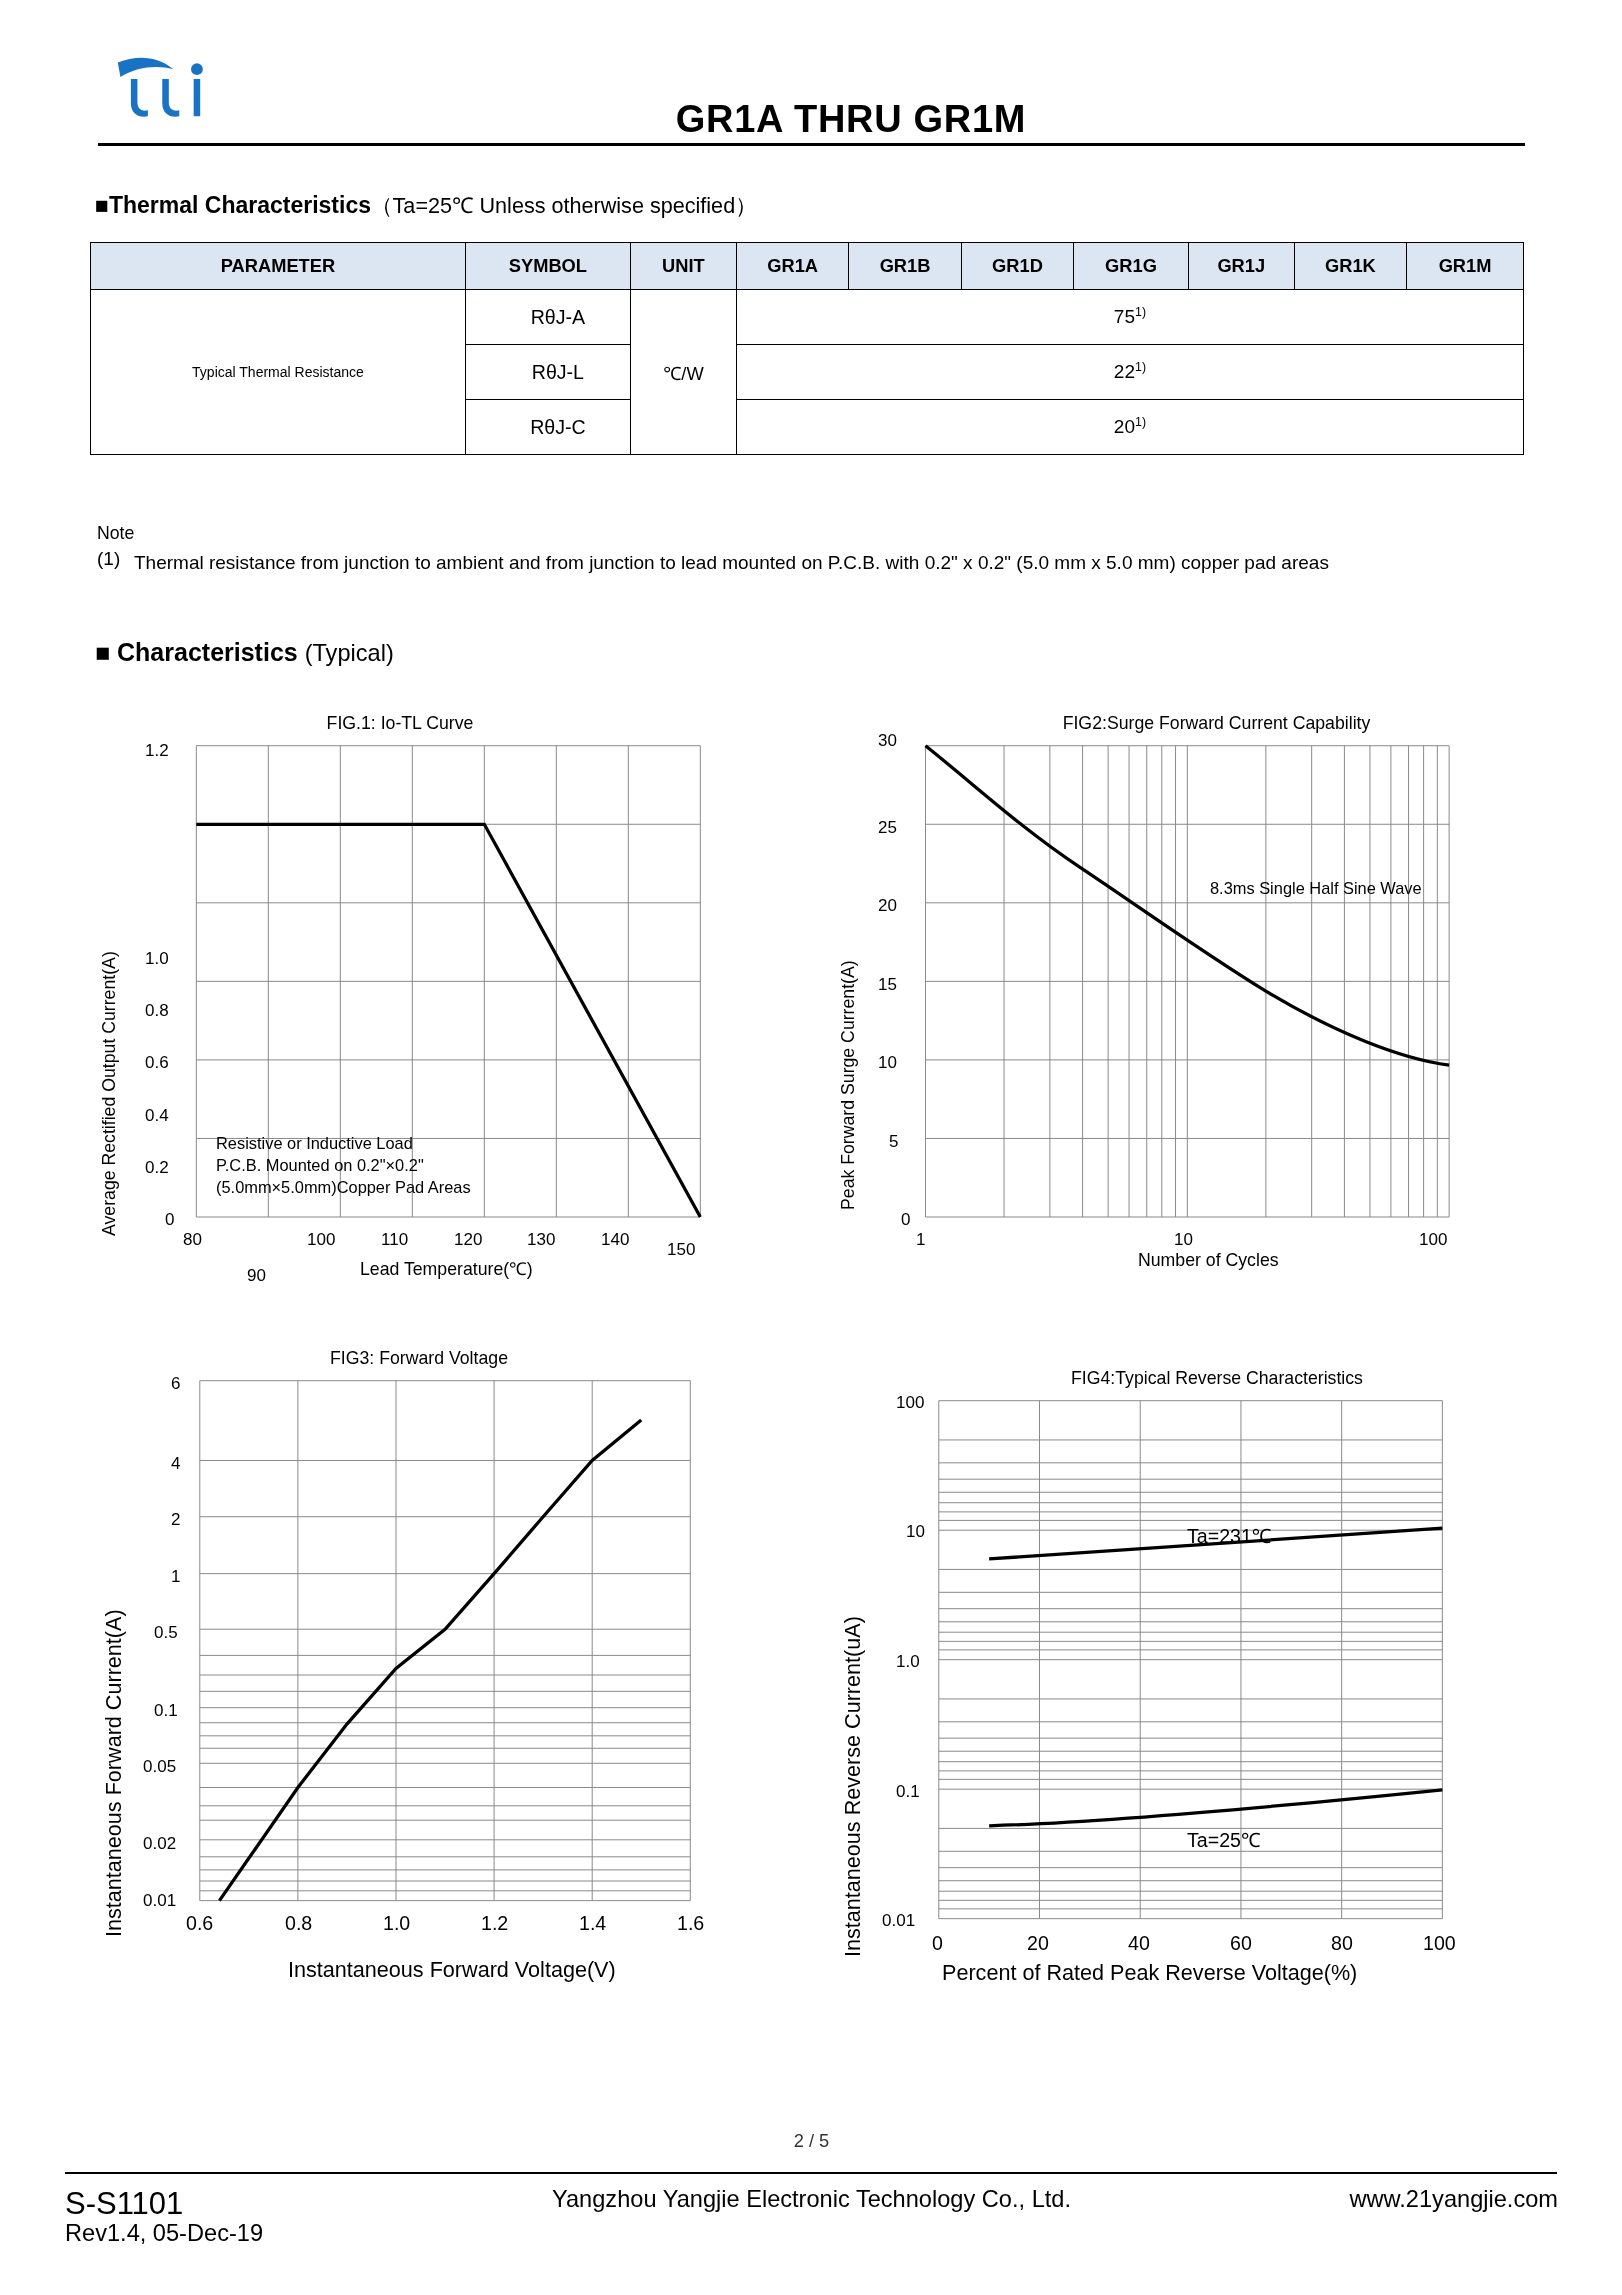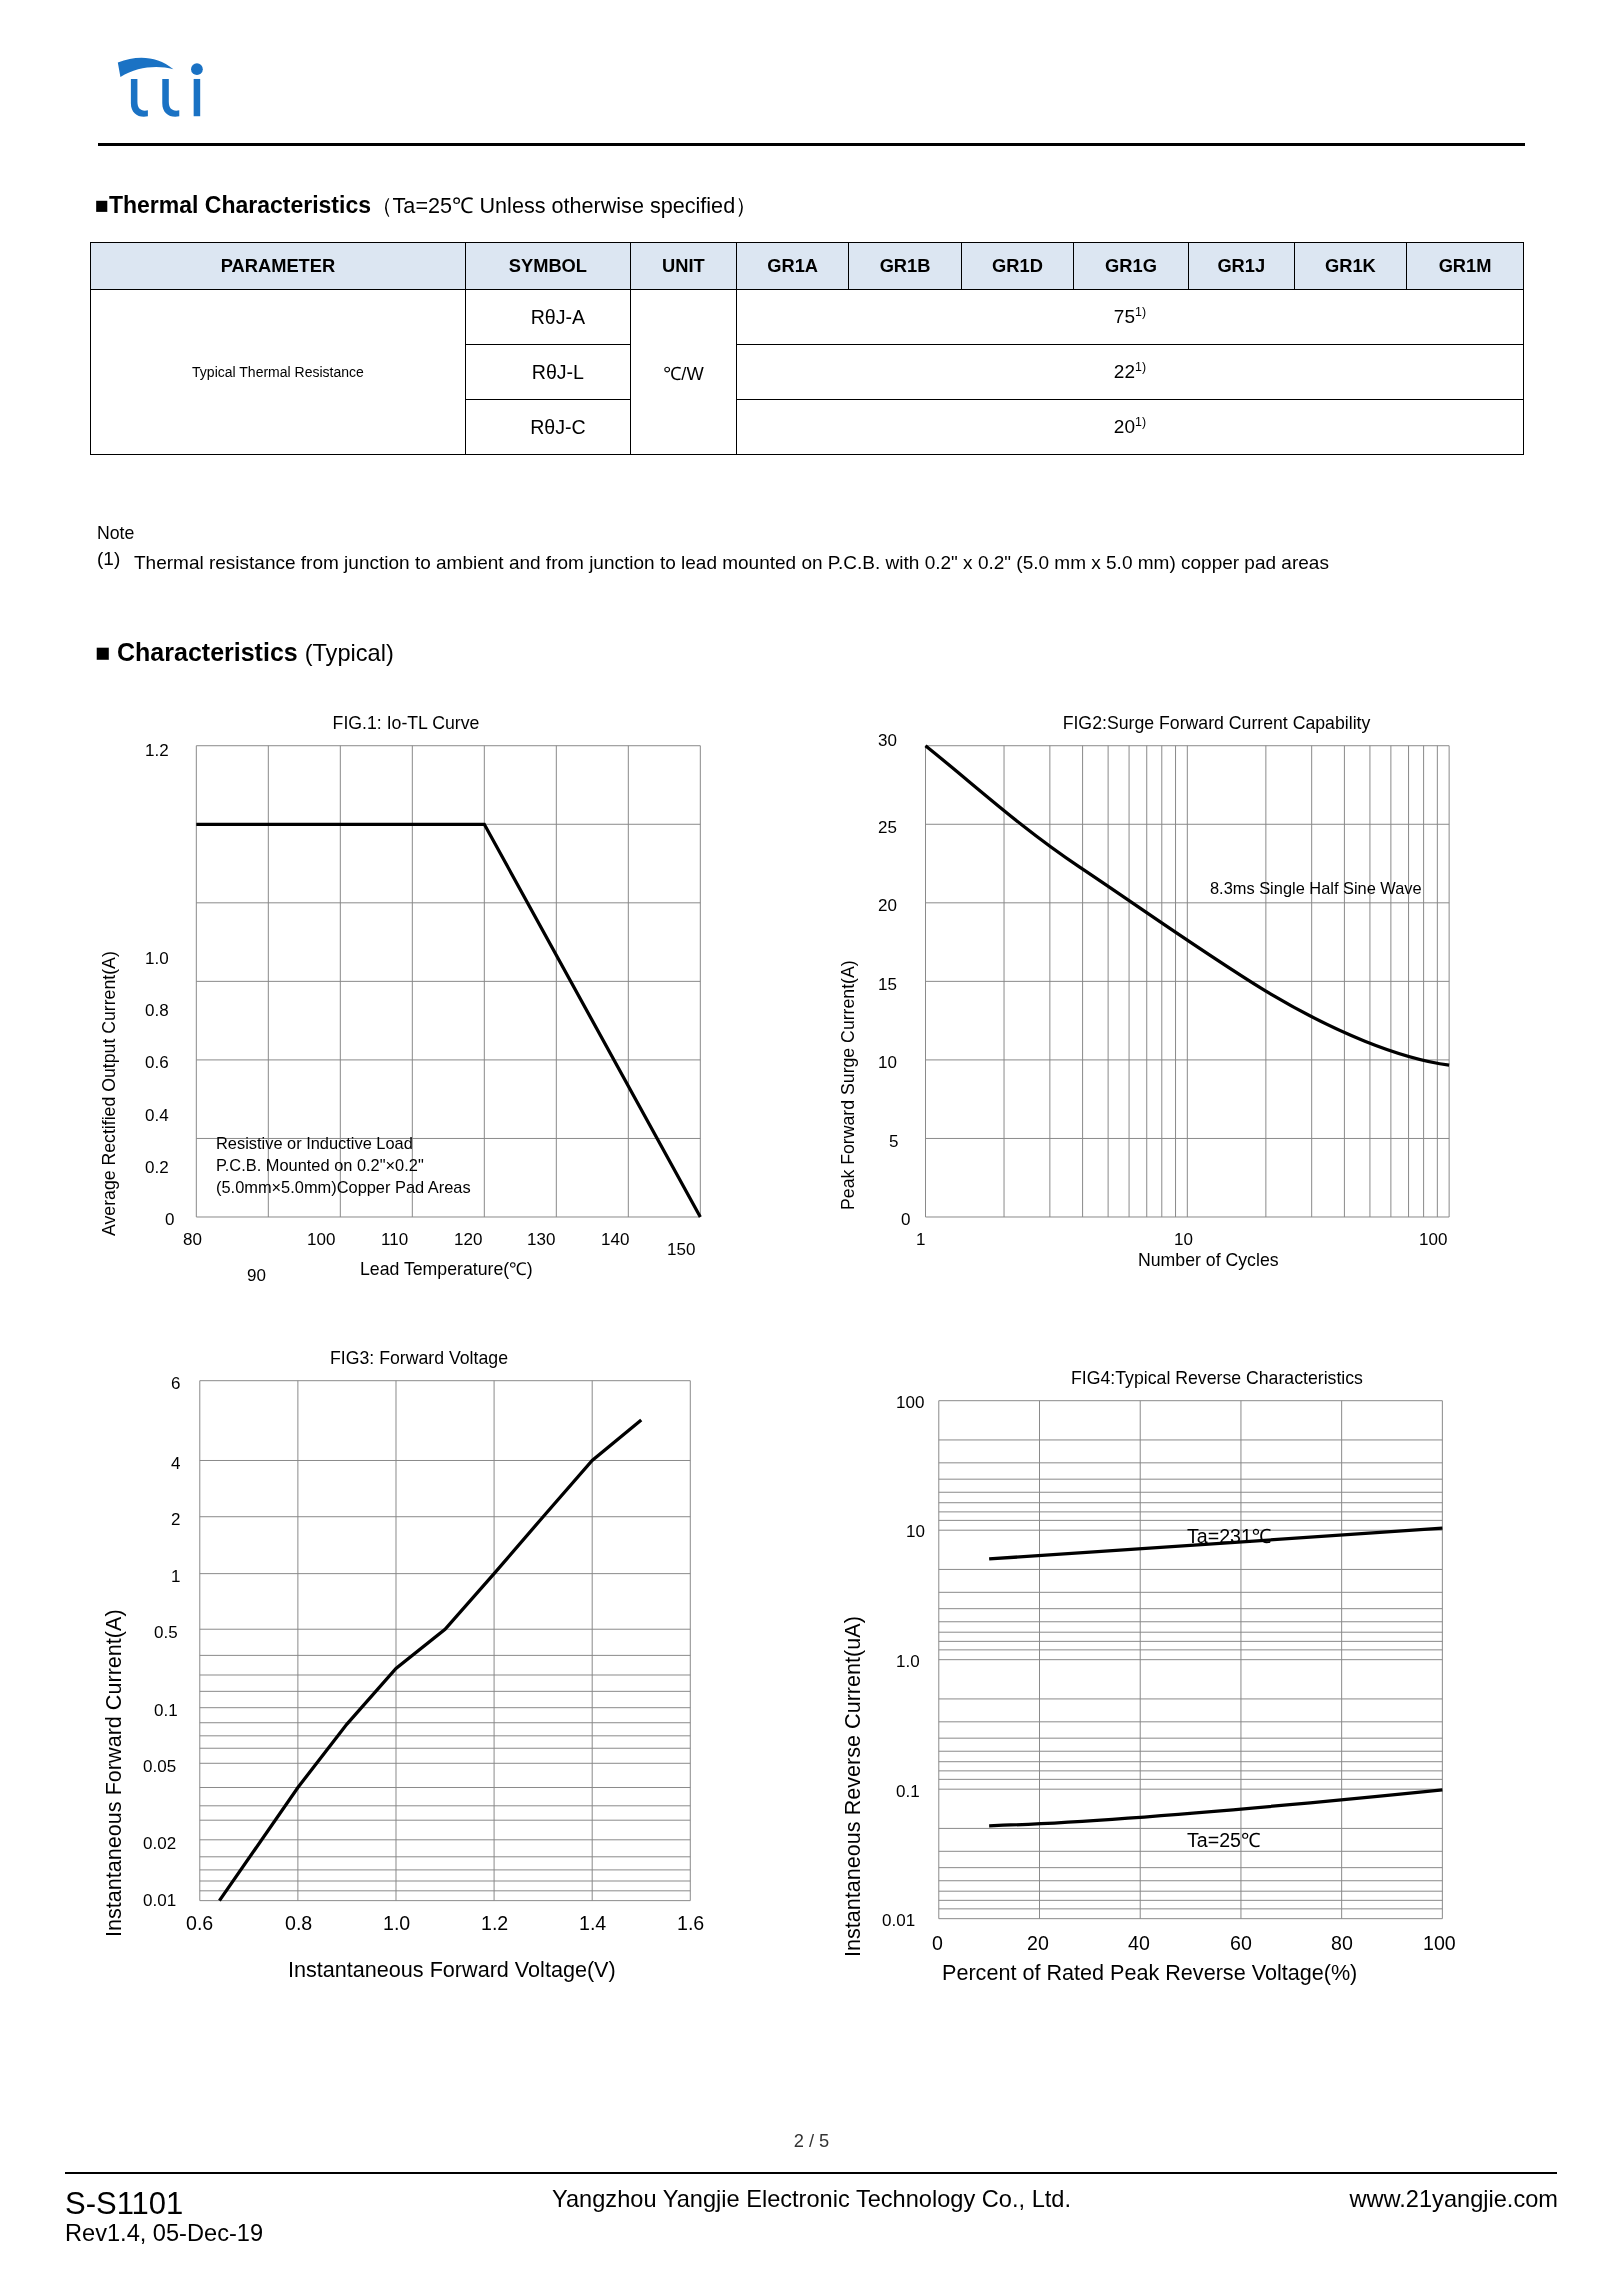--- a/index.html
+++ b/index.html
@@ -67,20 +67,21 @@
   <div class="header">
     <div class="logo">
       <svg width="164" height="85" viewBox="0 0 250 130">
         <path d="M10 30 C40 18, 70 20, 95 40 C70 34, 40 36, 14 52 Z" fill="#1a72c4"></path>
         <path d="M30 55 L30 92 C30 108, 42 115, 56 112 L56 103 C46 105, 40 101, 40 90 L40 55 Z" fill="#1a72c4"></path>
         <path d="M78 55 L78 92 C78 108, 90 115, 104 112 L104 103 C94 105, 88 101, 88 90 L88 55 Z" fill="#1a72c4"></path>
         <path d="M126 55 L126 112 L136 112 L136 55 Z" fill="#1a72c4"></path>
         <circle cx="131" cy="40" r="9" fill="#1a72c4"></circle>
       </svg>
     </div>
+    <div class="doc-title">GR1A THRU GR1M</div>
   </div>
   <div class="header-rule"></div>
 
   <div class="sec-thermal">
     ■<span>Thermal Characteristics</span><span class="normal">（Ta=25℃ Unless otherwise specified）</span>
   </div>
 
   <table class="tbl">
     <thead>
       <tr>
@@ -116,21 +117,21 @@
 
   <div class="note-label">Note</div>
   <div class="note-num">(1)</div>
   <div class="note-text">Thermal resistance from junction to ambient and from junction to lead mounted on P.C.B. with 0.2" x 0.2" (5.0 mm x 5.0 mm) copper pad areas</div>
 
   <div class="sec-char">
     ■ <span>Characteristics</span> <span class="normal">(Typical)</span>
   </div>
 
   <div class="chart" style="left:85px;top:713px;width:707px;height:576px;">
-    <div class="chart-title" style="left:190px;top:0px;width:262px;">FIG.1: Io-TL Curve</div>
+    <div class="chart-title" style="left:184px;top:0px;width:262px;">FIG.1: Io-TL Curve</div>
     <div class="axis-label vert" style="left:14.4px;top:523px;">Average Rectified Output Current(A)</div>
     <div class="axis-label" style="left:275px;top:543px;">Lead Temperature(℃)</div>
 
     <div class="tick" style="left:80px;top:497px;">0</div>
     <div class="tick" style="left:60px;top:445px;">0.2</div>
     <div class="tick" style="left:60px;top:393px;">0.4</div>
     <div class="tick" style="left:60px;top:340px;">0.6</div>
     <div class="tick" style="left:60px;top:288px;">0.8</div>
     <div class="tick" style="left:60px;top:236px;">1.0</div>
     <div class="tick" style="left:60px;top:27.5px;">1.2</div>

